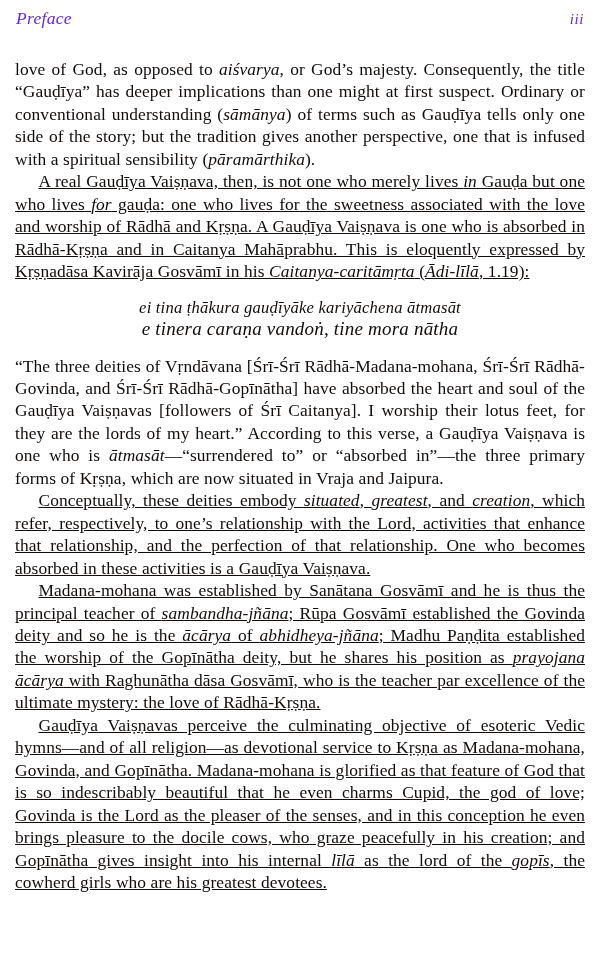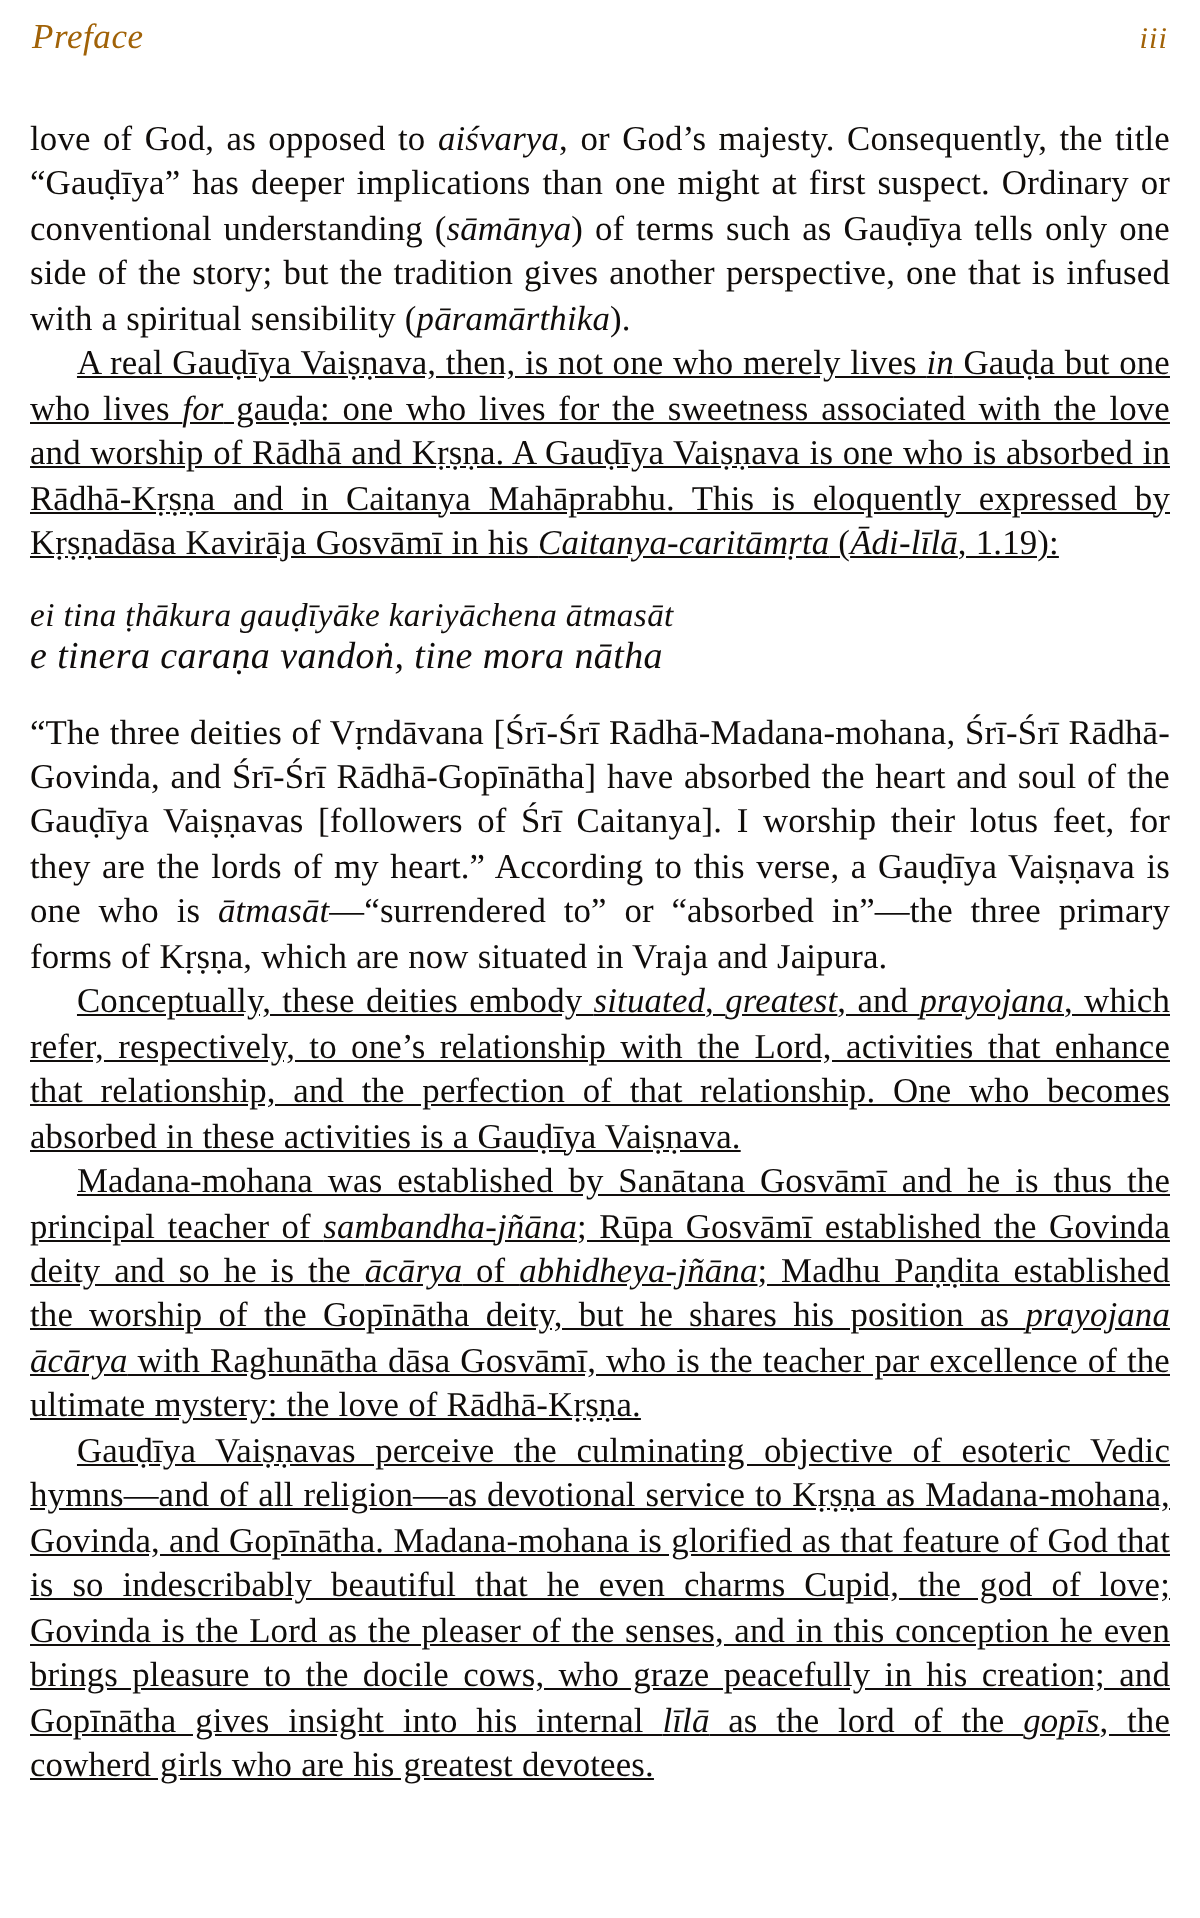--- a/index.html
+++ b/index.html
@@ -29,21 +29,21 @@
     left: 16px;
     right: 16px;
     top: 8px;
     height: 26px;
     display: flex;
     align-items: baseline;
     justify-content: space-between;
     font-style: italic;
     font-size: 17.5px;
     letter-spacing: 0.3px;
-    color: #a16207;
+    color: #6d28d9;
   }
   .running-head .folio {
     font-style: italic;
     font-size: 15px;
     letter-spacing: 0.6px;
   }
 
   
   .textblock {
     position: absolute;
@@ -70,21 +70,21 @@
   }
   i, .it {
     font-style: italic;
     margin-top: 28px;
   }
 
   
   .verse {
     margin: 0;
     padding: 14px 0 16px 0;
-    text-align: left;
+    text-align: center;
     font-style: italic;
     font-size: 16.6px;
     line-height: 21px;
     letter-spacing: 0.012em;
   }
   .verse .vline {
     display: block;
     white-space: nowrap;
   }
   .verse .vline.second {
@@ -107,19 +107,19 @@
         <p class="body indent"><span>A real Gauḍīya Vaiṣṇava, then, is not one who merely lives </span><i>in</i><span> Gauḍa but one who lives </span><i>for</i><span> gauḍa: one who lives for the sweetness associated with the love and worship of Rādhā and Kṛṣṇa. A Gauḍīya Vaiṣṇava is one who is absorbed in Rādhā-Kṛṣṇa and in Caitanya Mahāprabhu. This is eloquently expressed by Kṛṣṇadāsa Kavirāja Gosvāmī in his </span><i>Caitanya-caritāmṛta</i><span> (</span><i>Ādi-līlā</i><span>, 1.19):</span></p>
       </div>
 
     <div class="verse">
       <span class="vline first">ei tina ṭhākura gauḍīyāke kariyāchena ātmasāt</span>
       <span class="vline second">e tinera caraṇa vandoṅ, tine mora nātha</span>
     </div>
 
     <div id="paras-after">
         <p class="body noindent"><span>“The three deities of Vṛndāvana [Śrī-Śrī Rādhā-Madana-mohana, Śrī-Śrī Rādhā-Govinda, and Śrī-Śrī Rādhā-Gopīnātha] have absorbed the heart and soul of the Gauḍīya Vaiṣṇavas [followers of Śrī Caitanya]. I worship their lotus feet, for they are the lords of my heart.” According to this verse, a Gauḍīya Vaiṣṇava is one who is </span><i>ātmasāt</i><span>—“surrendered to” or “absorbed in”—the three primary forms of Kṛṣṇa, which are now situated in Vraja and Jaipura.</span></p>
-        <p class="body indent"><span>Conceptually, these deities embody </span><i>situated</i><span>, </span><i>greatest</i><span>, and </span><i>prayojana</i><span>, which refer, respectively, to one’s relationship with the Lord, activities that enhance that relationship, and the perfection of that relationship. One who becomes absorbed in these activities is a Gauḍīya Vaiṣṇava.</span></p>
+        <p class="body indent"><span>Conceptually, these deities embody </span><i>situated</i><span>, </span><i>greatest</i><span>, and </span><i>creation</i><span>, which refer, respectively, to one’s relationship with the Lord, activities that enhance that relationship, and the perfection of that relationship. One who becomes absorbed in these activities is a Gauḍīya Vaiṣṇava.</span></p>
         <p class="body indent"><span>Madana-mohana was established by Sanātana Gosvāmī and he is thus the principal teacher of </span><i>sambandha-jñāna</i><span>; Rūpa Gosvāmī established the Govinda deity and so he is the </span><i>ācārya</i><span> of </span><i>abhidheya-jñāna</i><span>; Madhu Paṇḍita established the worship of the Gopīnātha deity, but he shares his position as </span><i>prayojana ācārya</i><span> with Raghunātha dāsa Gosvāmī, who is the teacher par excellence of the ultimate mystery: the love of Rādhā-Kṛṣṇa.</span></p>
         <p class="body indent"><span>Gauḍīya Vaiṣṇavas perceive the culminating objective of esoteric Vedic hymns—and of all religion—as devotional service to Kṛṣṇa as Madana-mohana, Govinda, and Gopīnātha. Madana-mohana is glorified as that feature of God that is so indescribably beautiful that he even charms Cupid, the god of love; Govinda is the Lord as the pleaser of the senses, and in this conception he even brings pleasure to the docile cows, who graze peacefully in his creation; and Gopīnātha gives insight into his internal </span><i>līlā</i><span> as the lord of the </span><i>gopīs</i><span>, the cowherd girls who are his greatest devotees.</span></p>
       </div>
   </div>
 
 </div>
 
 </body></html>

